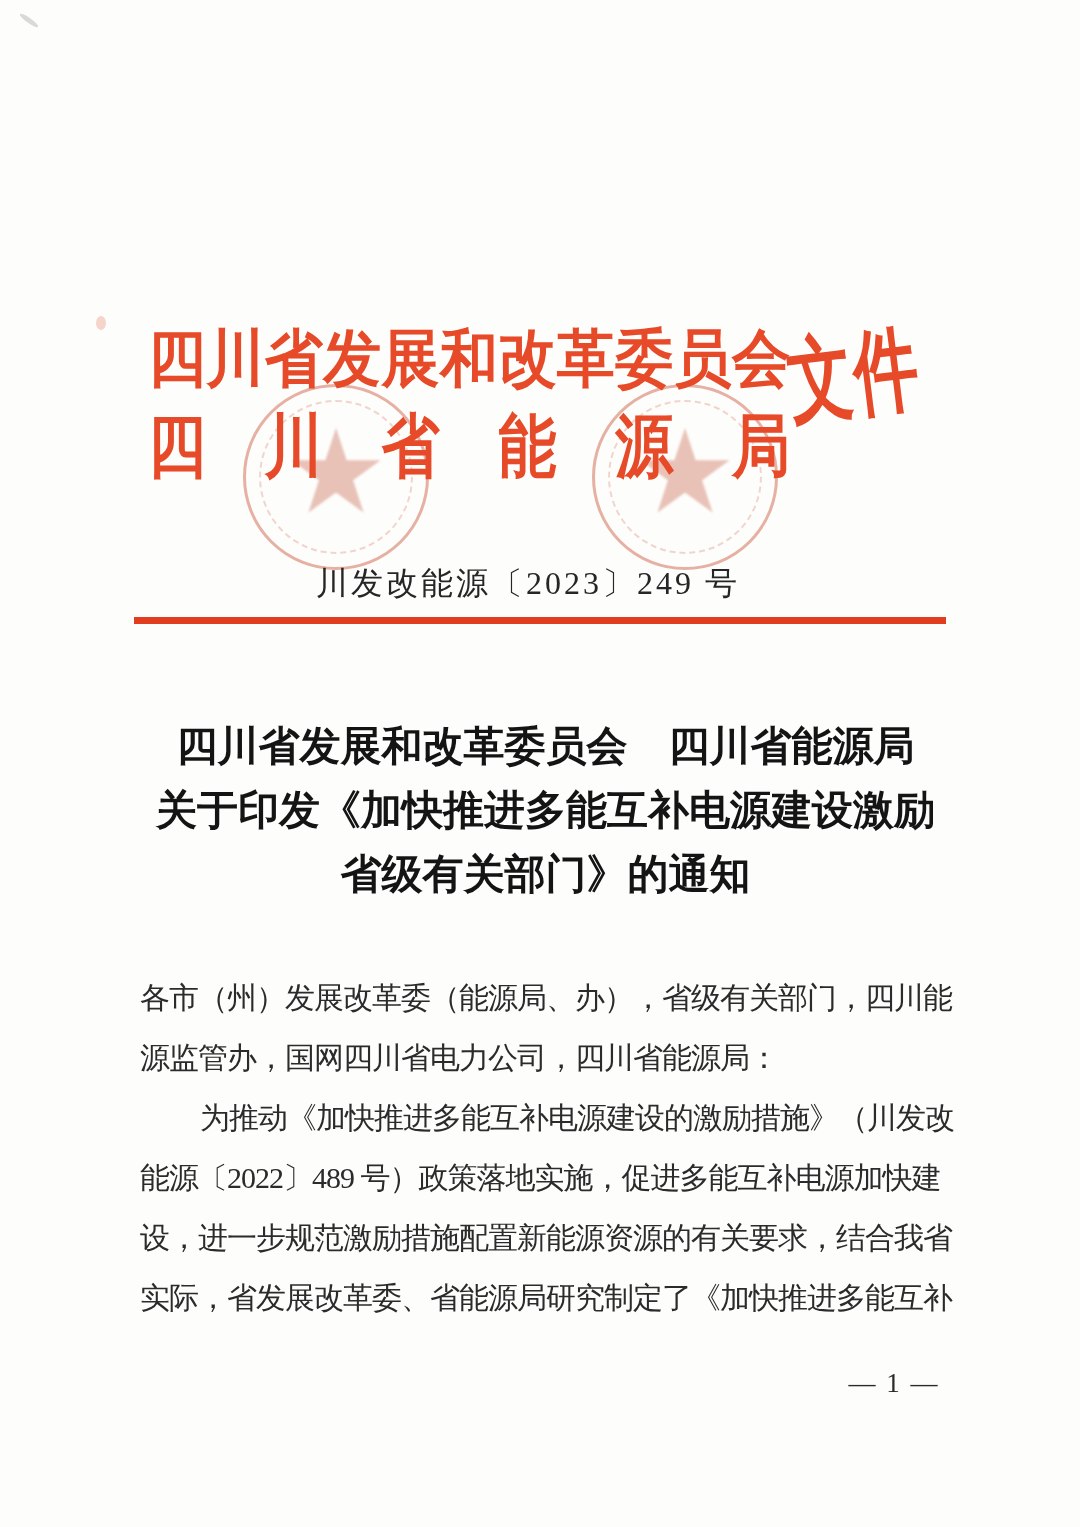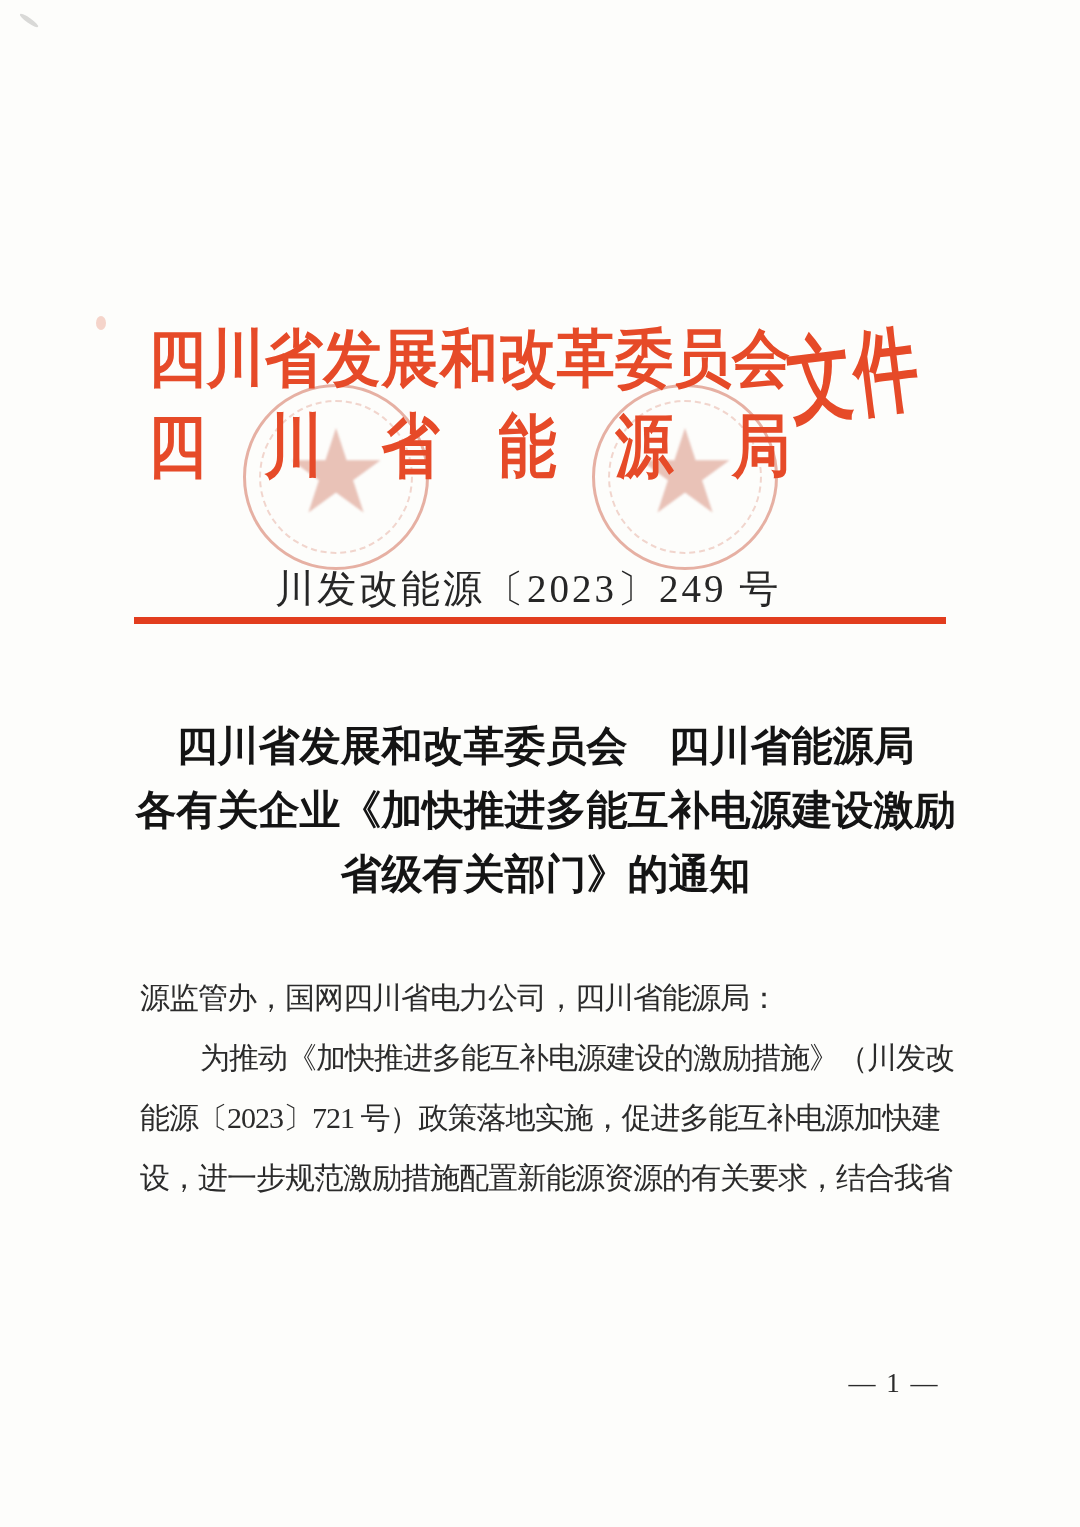--- a/index.html
+++ b/index.html
@@ -82,21 +82,21 @@
     filter: blur(0.8px);
     font-family: "DejaVu Sans", sans-serif;
   }
 
   
   .doc-number {
     position: absolute;
     left: 0; top: 562px;
     width: 1056px;
     text-align: center;
-    font-size: 39px;
+    font-size: 32px;
     letter-spacing: 3px;
     color: #262626;
   }
   .red-rule {
     position: absolute;
     left: 134px; top: 617px;
     width: 812px; height: 7px;
     background: #e23d1e;
   }
 
@@ -173,26 +173,28 @@
   <div class="lh-line1">四川省发展和改革委员会</div>
   <div class="lh-line2">四川省能源局</div>
   <div class="lh-doctype">文件</div>
 
   <div class="doc-number">川发改能源〔2023〕249 号</div>
 
   <div class="red-rule"></div>
 
   <div class="title-block">
     <div class="title-line">四川省发展和改革委员会　四川省能源局</div>
-    <div class="title-line">各有关企业《加快推进多能互补电源建设激励</div>
+    <div class="title-line">关于印发《加快推进多能互补电源建设激励</div>
     <div class="title-line">省级有关部门》的通知</div>
   </div>
 
   <div class="body-block">
+    <div class="body-line">各市（州）发展改革委（能源局、办），省级有关部门，四川能</div>
     <div class="body-line">源监管办，国网四川省电力公司，四川省能源局：</div>
     <div class="body-line indent">为推动《加快推进多能互补电源建设的激励措施》（川发改</div>
-    <div class="body-line">能源〔2023〕721 号）政策落地实施，促进多能互补电源加快建</div>
+    <div class="body-line">能源〔2022〕489 号）政策落地实施，促进多能互补电源加快建</div>
     <div class="body-line">设，进一步规范激励措施配置新能源资源的有关要求，结合我省</div>
+    <div class="body-line">实际，省发展改革委、省能源局研究制定了《加快推进多能互补</div>
   </div>
 
   <div class="page-number">— 1 —</div>
 
 </div>
 
 </body></html>

